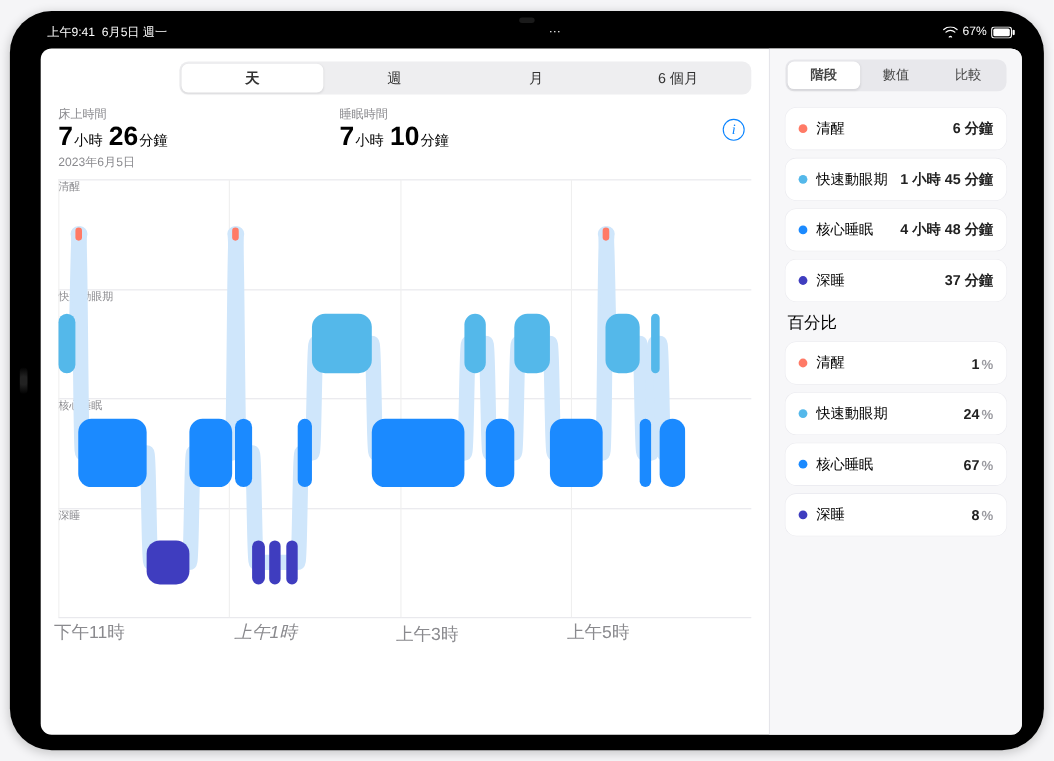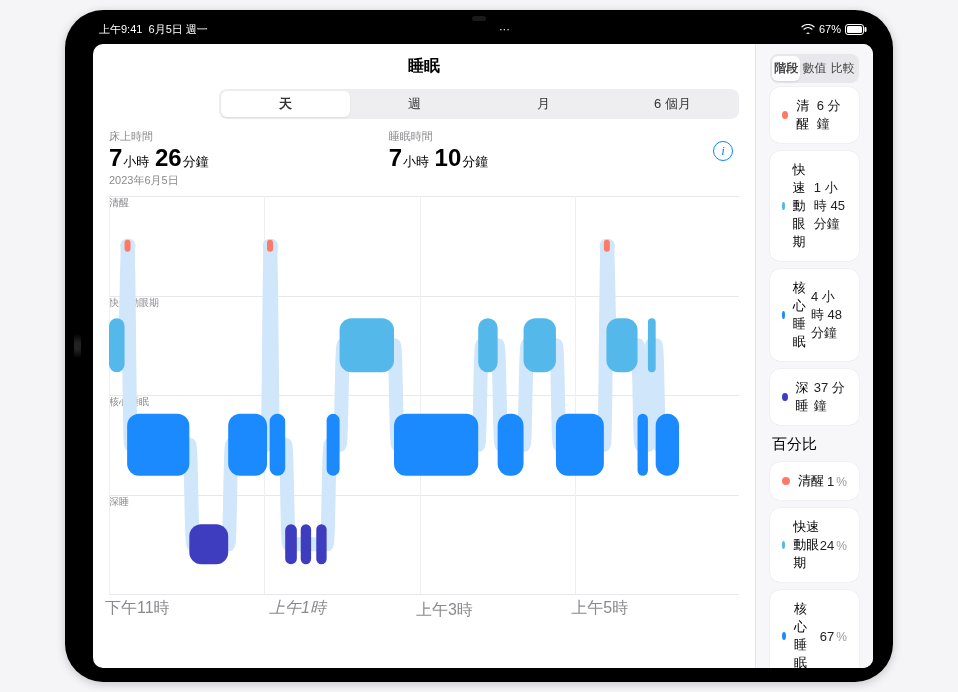--- a/index.html
+++ b/index.html
@@ -3,21 +3,21 @@
 <meta charset="utf-8">
 <style>
   * { box-sizing: border-box; margin: 0; padding: 0; }
   body {
     width: 958px; height: 692px;
     background: #f5f5f7;
     font-family: -apple-system, "Helvetica Neue", Arial, sans-serif;
     display: flex; align-items: center; justify-content: center;
   }
   .device {
-    width: 828px; height: 672px;
+    width: 940px; height: 672px;
     background: #000;
     border-radius: 38px;
     padding: 10px 20px 27px 28px;
     position: relative;
     box-shadow: 0 2px 10px rgba(0,0,0,.2);
   }
   .home-dot {
     position: absolute; left: 9px; top: 50%; transform: translateY(-50%);
     width: 7px; height: 24px; border-radius: 4px;
     background: radial-gradient(circle,#222 30%,#000);
@@ -48,21 +48,21 @@
     border-right: 1px solid #e5e5ea;
   }
   .title {
     text-align:center; font-size:16px; font-weight:600; margin-bottom:12px;
   }
   .seg { display:flex; background:#eeeef0; border-radius:8px; padding:2px;
          width: 520px; margin: 0 0 8px 110px; font-size:13px; }
   .seg div { flex:1; text-align:center; padding:4px 0; color:#333; cursor:pointer; }
   .seg .sel { background:#fff; border-radius:6px; font-weight:600;
               box-shadow:0 1px 2px rgba(0,0,0,.08); }
-  .summary { display:flex; gap:64px; padding:2px 0 2px 0; position:relative; }
+  .summary { display:flex; gap:40px; padding:2px 0 2px 0; position:relative; }
   .summary-col .label { font-size:11px; color:#8a8a8e; }
   .summary-col .val { font-size:20px; font-weight:400; }
   .summary-col .val b { font-size:24px; font-weight:600; }
   .summary-col .val span.u { font-size:13px; margin-left:1px; }
   .date { font-size:11px; color:#8a8a8e; margin-top:1px; }
   .info-btn {
     position:absolute; right:6px; top:14px;
     width:20px; height:20px; border:1.6px solid #0a84ff; border-radius:50%;
     color:#0a84ff; font-size:13px; text-align:center; line-height:17px;
     font-family: Georgia, serif; font-style: italic; cursor:pointer;
@@ -75,32 +75,32 @@
                  transform: translateY(-14px); }
   .xtick { position:absolute; font-size:16px; color:#8a8a8e; transform:translateX(-4px);}
   .xline { position:absolute; top:0; bottom:18px; border-left:1px solid #efefef;}
   
   .chart svg { position:absolute; left:0; top:0; }
   
   .side { width: 290px; padding: 10px 14px; background:#f7f7f9; }
   .done { text-align:right; color:#0a84ff; font-size:15px; margin-bottom:10px;
           cursor:pointer; }
   .side-seg { display:flex; background:#e8e8ec; border-radius:8px; padding:2px;
-              margin-bottom:4px; font-size:12px; }
+              margin-bottom:15px; font-size:12px; }
   .side-seg div{ flex:1; text-align:center; padding:4px 0; cursor:pointer; color:#444;}
   .side-seg .sel{ background:#fff; border-radius:6px; font-weight:600;
                   box-shadow:0 1px 2px rgba(0,0,0,.08);}
   .row {
     background:#fff; border-radius:10px; padding:10px 12px;
     display:flex; align-items:center; justify-content:space-between;
     margin-bottom:8px; font-size:13px; box-shadow:0 0 0 .5px #e9e9ee;
   }
   .row-left { display:flex; align-items:center; gap:8px;}
   .dot{ width:8px; height:8px; border-radius:50%; }
-  .row-val { font-weight:400; color:#222; }
+  .row-val { font-weight:700; color:#222; }
   .section-head { font-size:15px; font-weight:400; margin:10px 0 8px 2px;}
   .pct .unit { color:#9a9aa0; font-size:12px; margin-left:2px; }
 </style>
 </head>
 <body>
 
 <div class="device">
   <div class="home-dot"></div>
   <div class="camera-dot"></div>
 
@@ -123,21 +123,20 @@
             <rect x="2" y="2" width="15" height="7" rx="1.5" fill="#fff"></rect>
             <rect x="19.5" y="3" width="2" height="5" rx="1" fill="#fff"></rect>
           </svg>
       </span>
     </div>
   </div>
 
   <div class="screen">
 
     <div class="main">
-      <div class="title">睡眠</div>
 
       <div class="seg" id="range-seg">
           <div class="sel">天</div>
           <div>週</div>
           <div>月</div>
           <div>6 個月</div>
         </div>
 
       <div class="summary">
         <div class="summary-col">

